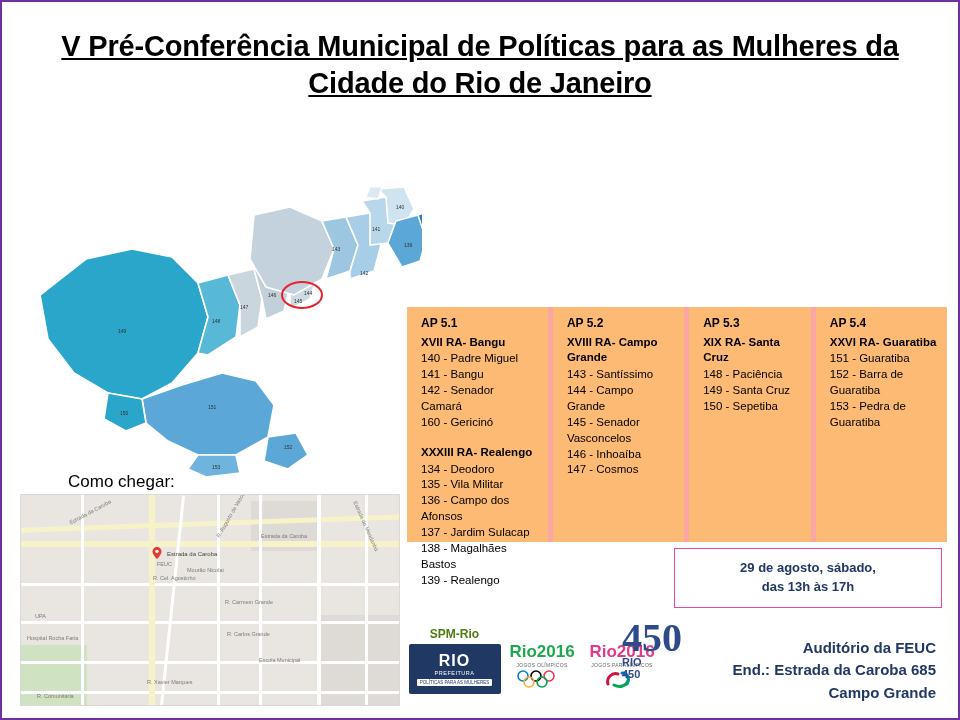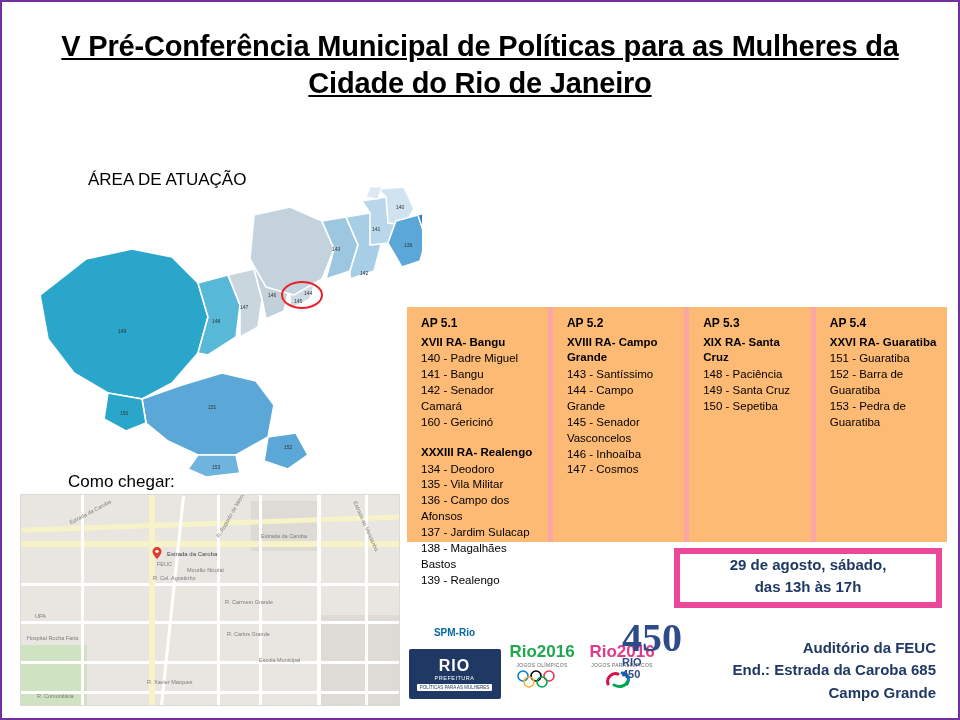--- a/index.html
+++ b/index.html
@@ -100,45 +100,45 @@
   .st-lbl{position:absolute;font-size:5.5px;color:#7b7b7b;white-space:nowrap;}
   .pin{
     position:absolute;left:148px;top:548px;
     width:12px;height:12px;
   }
   
   .datebox{
     position:absolute;
     left:672px;top:546px;
     width:268px;height:60px;
-    border:6px solid #ec4899;
+    border:1px solid #ec4899;
     box-sizing:border-box;
     display:flex;flex-direction:column;
-    align-items:center;
+    align-items:center;justify-content:center;
     color:#1f3864;
     font-weight:bold;
-    font-size:15px;
+    font-size:13px;
     line-height:1.45;
   }
   
   .address{
     position:absolute;
     right:22px;bottom:14px;
     text-align:right;
     color:#1f3864;
     font-weight:bold;
     font-size:15px;
     line-height:1.5;
   }
   
   .spm{
     position:absolute;left:400px;top:625px;width:105px;text-align:center;
   }
   .spm-text{
-    color:#0369a1;font-weight:bold;font-size:10px;margin-bottom:11px;
+    color:#4d7c0f;font-weight:bold;font-size:12px;margin-bottom:3px;
   }
   .rio-logo{
     width:92px;height:50px;margin:0 auto;
     background:#1f3864;color:#fff;
     display:flex;flex-direction:column;align-items:center;justify-content:center;
     border-radius:2px;
   }
   .rio-logo .r1{font-size:16px;font-weight:bold;letter-spacing:1px;line-height:1;}
   .rio-logo .r2{font-size:5.5px;letter-spacing:.5px;margin-top:1px;}
   .rio-logo .r3{font-size:4.5px;background:#fff;color:#1f3864;margin-top:3px;padding:1px 3px;border-radius:1px;}
@@ -159,21 +159,20 @@
   }
   .rio450 .txt{font-size:11px;color:#2e4a8a;font-weight:bold;}
 </style>
 </head>
 <body>
 
 <div class="slide">
 
   <div class="title">V Pré-Conferência Municipal de Políticas para as Mulheres da Cidade do Rio de Janeiro</div>
 
-  <div class="label-area">ÁREA DE ATUAÇÃO</div>
   <div class="label-como">Como chegar:</div>
 
   <div class="map-wrap">
     <svg width="400" height="290" viewBox="0 0 400 290" xmlns="http://www.w3.org/2000/svg">
 
       <path d="M18 108 L64 72 L110 62 L150 70 L176 96 L186 130 L176 166 L150 196 L120 212 L86 206 L52 186 L26 152 Z" fill="#2ba6cb" stroke="#ffffff" stroke-width="1.6"></path>
       <text class="rn" x="96" y="146">149</text>
 
       <path d="M176 96 L206 88 L218 118 L214 150 L186 168 L176 166 L186 130 Z" fill="#57b8d8" stroke="#ffffff" stroke-width="1.6"></path>
       <text class="rn" x="190" y="136">148</text>

